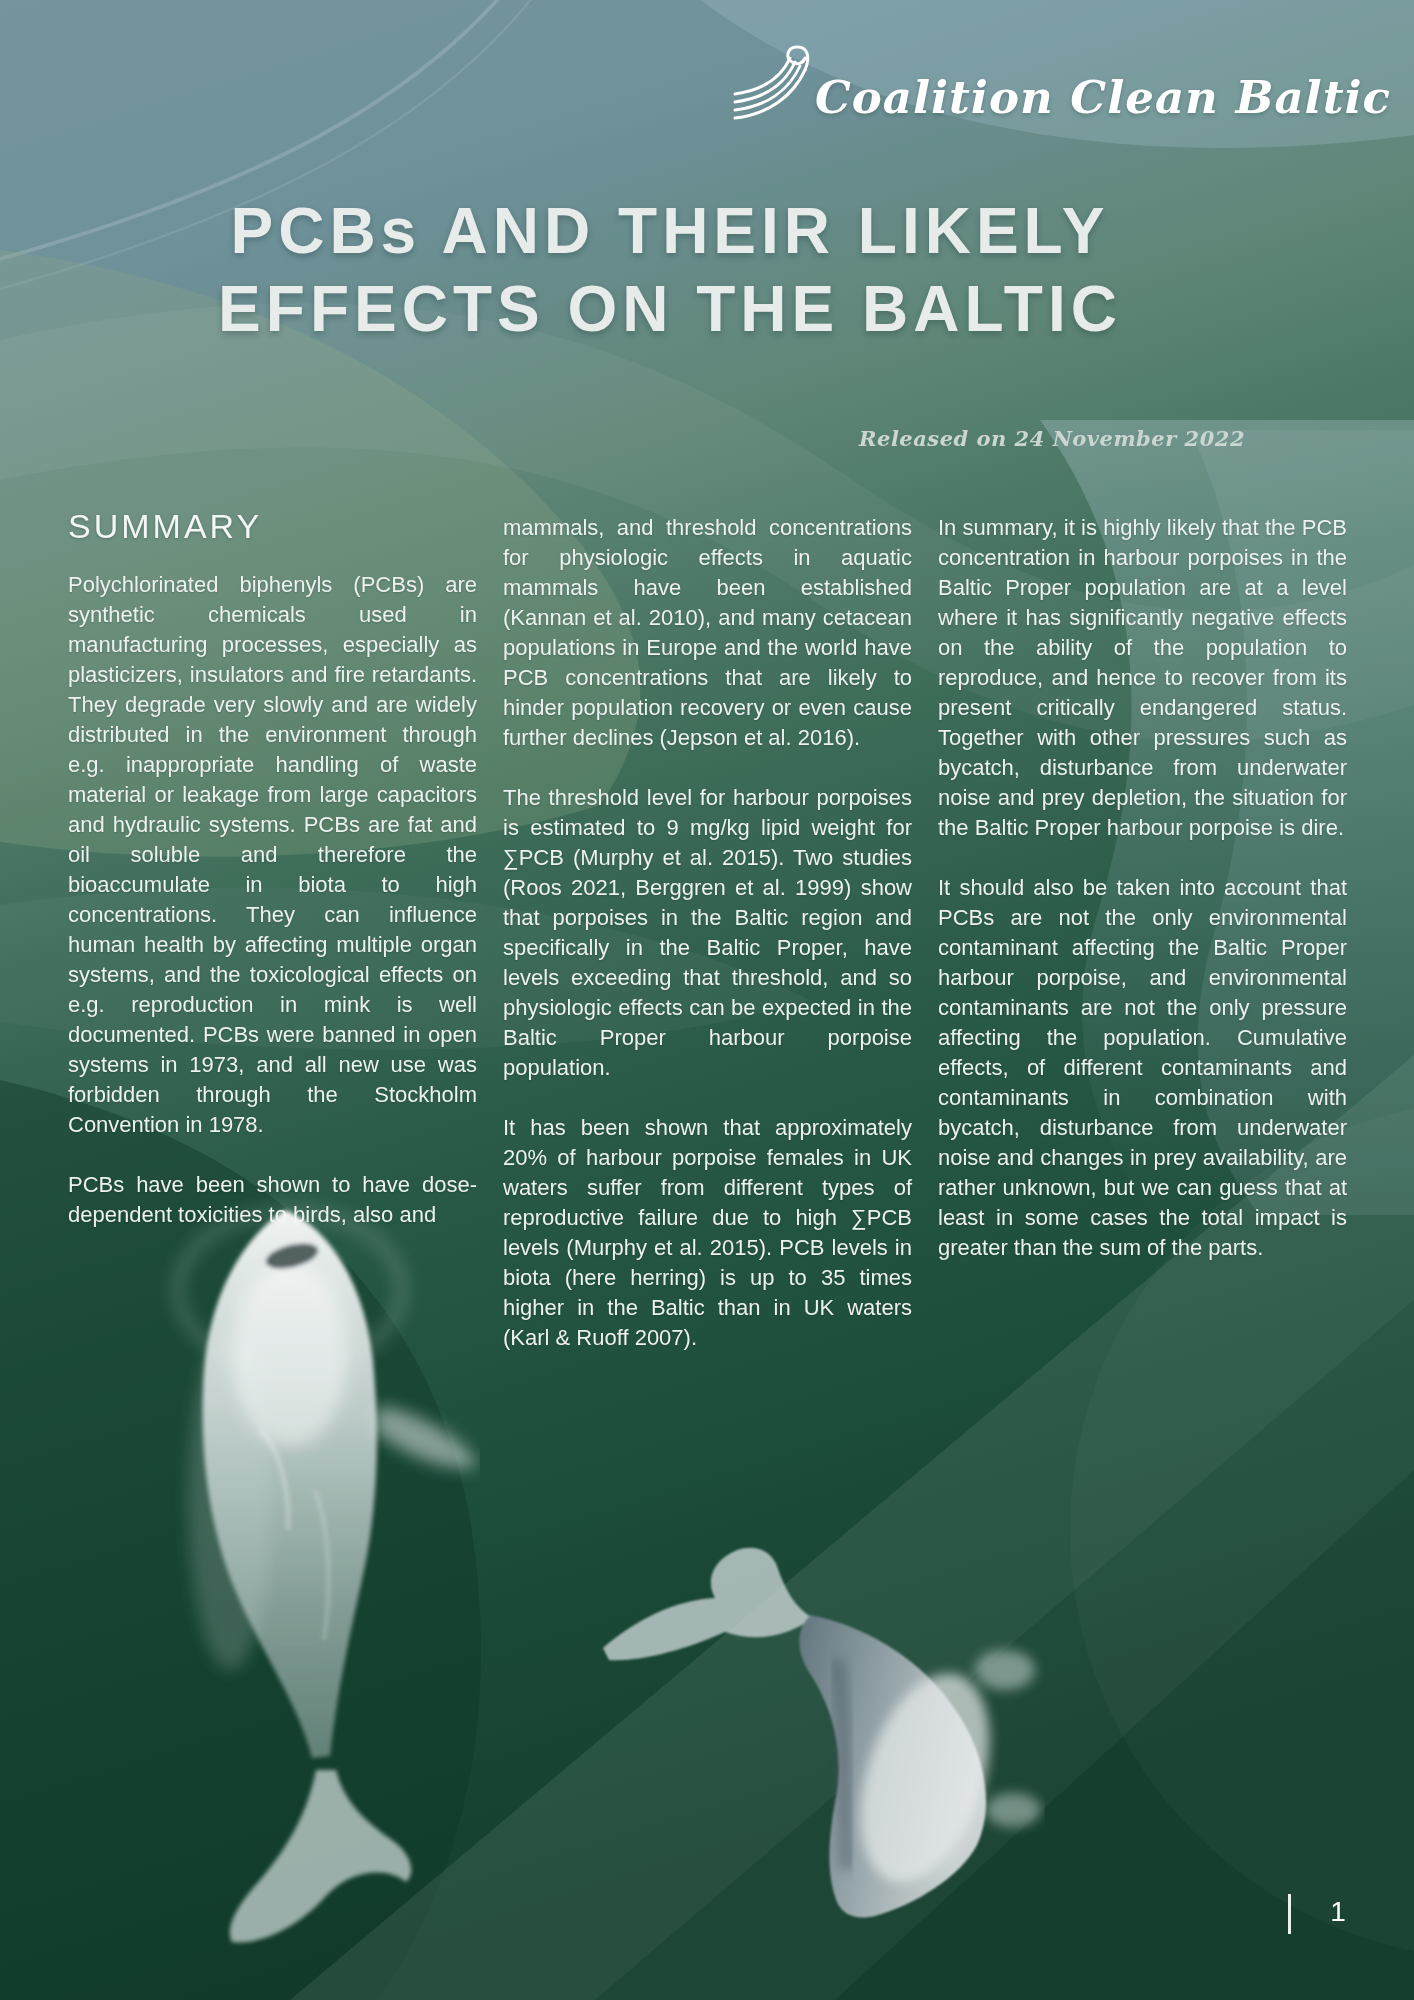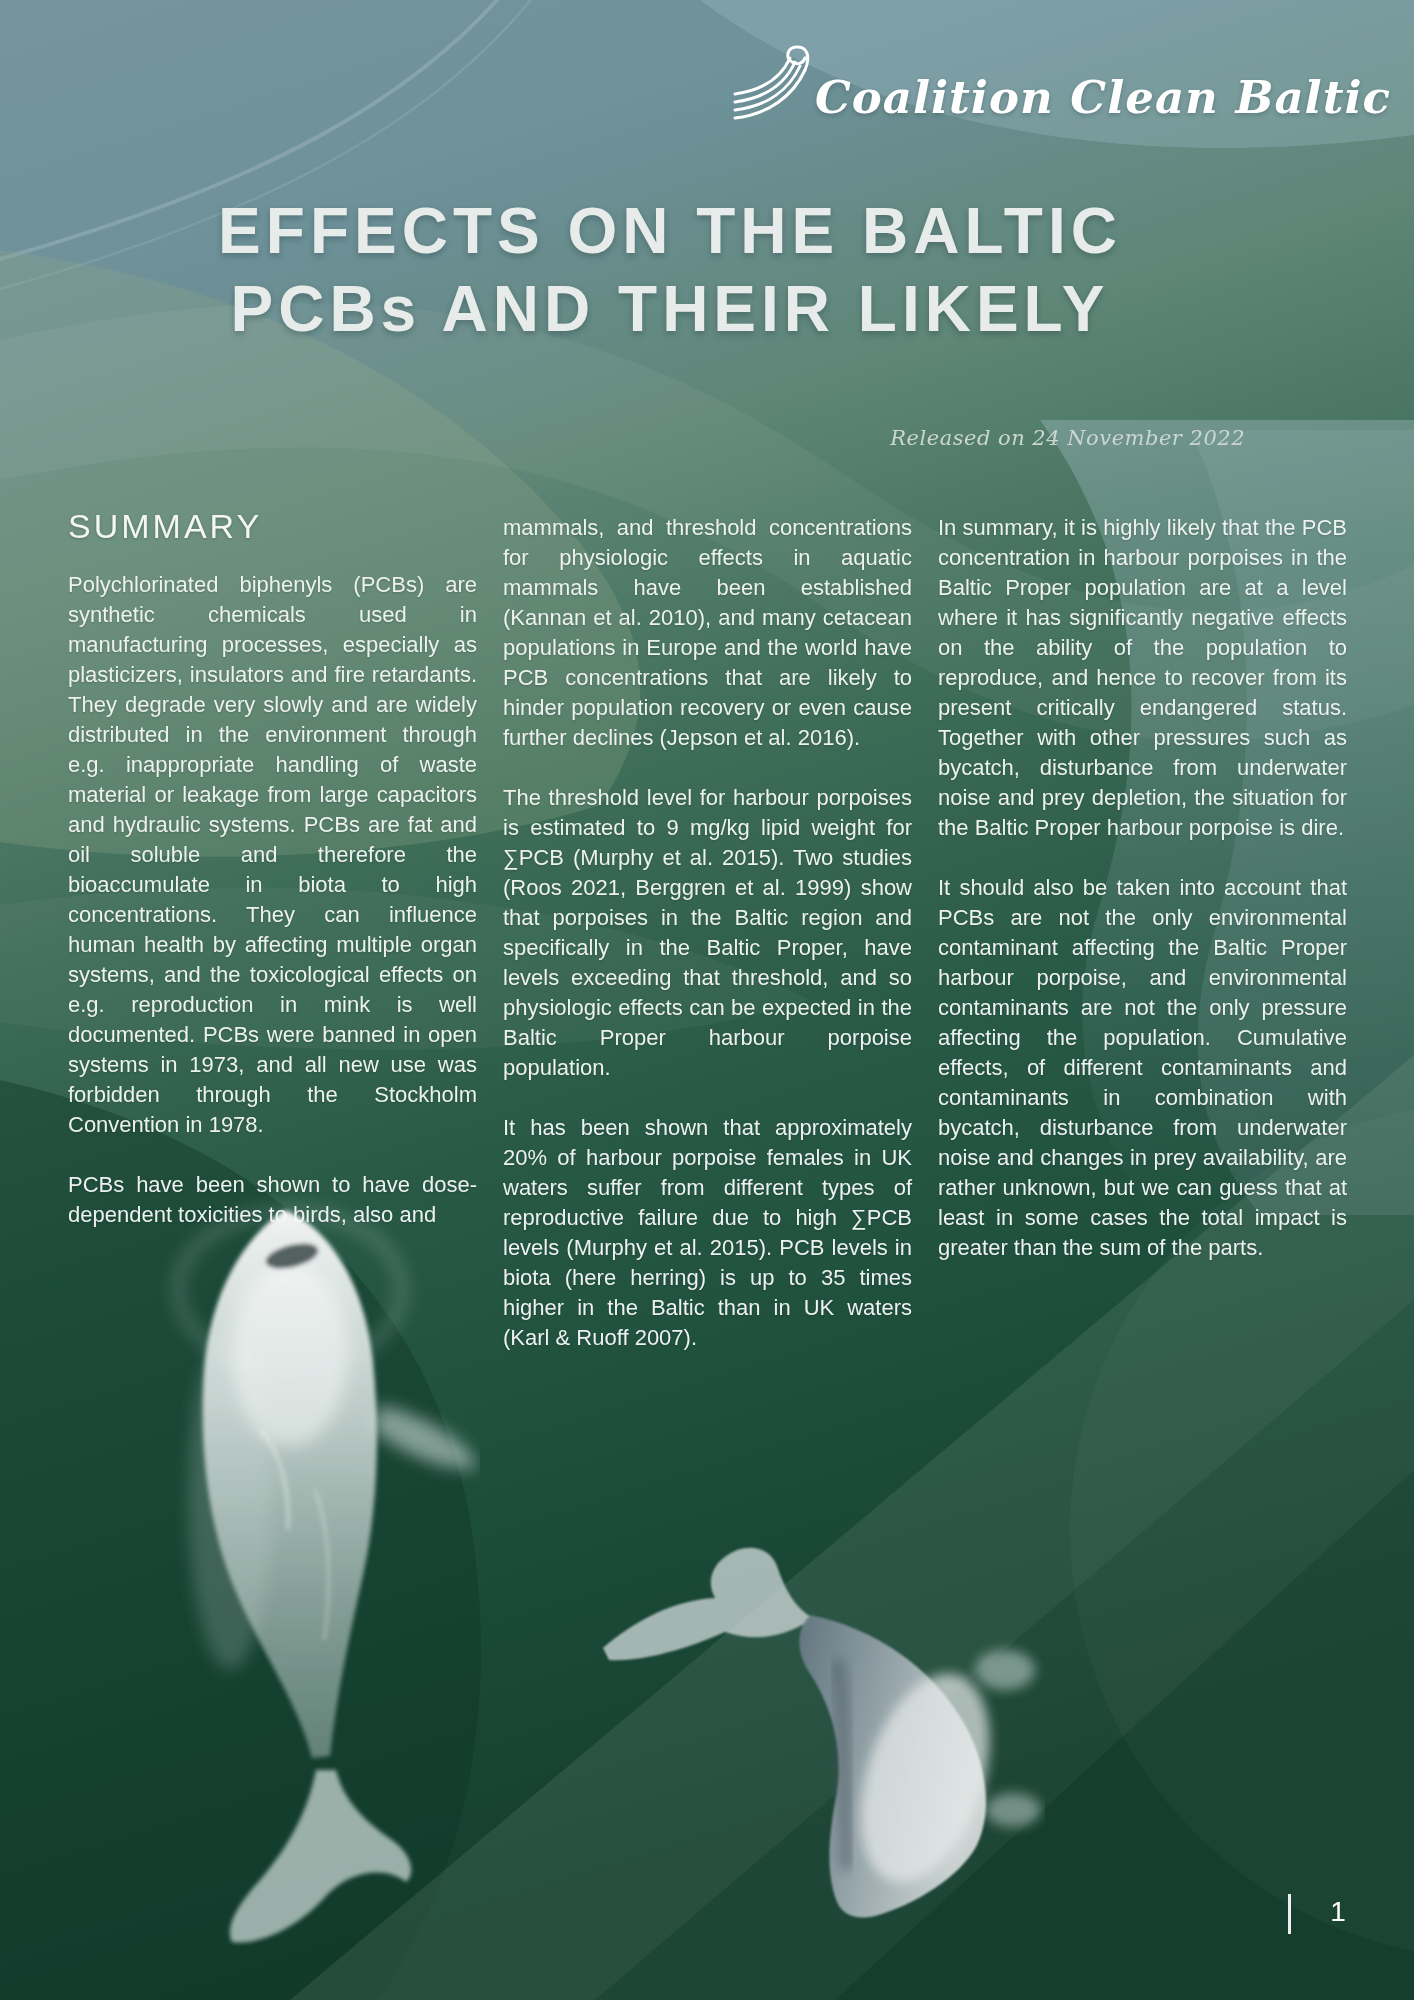--- a/index.html
+++ b/index.html
@@ -24,21 +24,21 @@
   .title{
     position:absolute;left:95px;top:192px;width:1150px;margin:0;
     text-align:center;color:#e7ebe9;font-weight:700;font-size:64px;
     line-height:78px;letter-spacing:5px;font-stretch:condensed;
     text-shadow:0 3px 6px rgba(15,40,40,.28);
   }
   .tline{display:block;white-space:nowrap;}
   .released{
     position:absolute;left:95px;top:426px;width:1150px;text-align:right;
     font-family:"DejaVu Serif",serif;font-style:italic;font-size:21px;
-    color:#ccd6d1;letter-spacing:.5px;
+    color:#ccd6d1;letter-spacing:.5px;font-weight:bold;
   }
 
   
   .columns{position:absolute;left:68px;top:513px;width:1279px;display:flex;gap:26px;}
   .col{flex:1 1 0;min-width:0;}
   .summary-heading{
     margin:-6px 0 24px 0;font-size:34px;font-weight:400;letter-spacing:3px;
     color:#f3f6f4;text-shadow:0 1px 3px rgba(10,30,25,.25);
   }
   .col p{
@@ -97,22 +97,22 @@
         <path d="M2,72 C34,68 56,52 67,28"></path>
         <path d="M2,64 C32,60 52,46 62,24"></path>
         <path d="M2,56 C30,52 48,40 57,20"></path>
         <path d="M72,32 C78,18 74,8 63,9 C54,10 52,20 59,24 C64,27 70,26 72,20"></path>
       </g>
     </svg>
     <span class="logo-text">Coalition Clean Baltic</span>
   </header>
 
   <h1 class="title">
+    <span class="tline">PCBs AND THEIR LIKELY</span>
     <span class="tline">EFFECTS ON THE BALTIC</span>
-    <span class="tline">PCBs AND THEIR LIKELY</span>
   </h1>
   <div class="released">Released on 24 November 2022</div>
 
   <main class="columns">
     <section class="col">
       <h2 class="summary-heading">SUMMARY</h2>
       <p>Polychlorinated biphenyls (PCBs) are synthetic chemicals used in manufacturing processes, especially as plasticizers, insulators and fire retardants. They degrade very slowly and are widely distributed in the environment through e.g. inappropriate handling of waste material or leakage from large capacitors and hydraulic systems. PCBs are fat and oil soluble and therefore the bioaccumulate in biota to high concentrations. They can influence human health by affecting multiple organ systems, and the toxicological effects on e.g. reproduction in mink is well documented. PCBs were banned in open systems in 1973, and all new use was forbidden through the Stockholm Convention in 1978.</p>
       <p>PCBs have been shown to have dose-dependent toxicities to birds, also and</p>
     </section>
     <section class="col">

